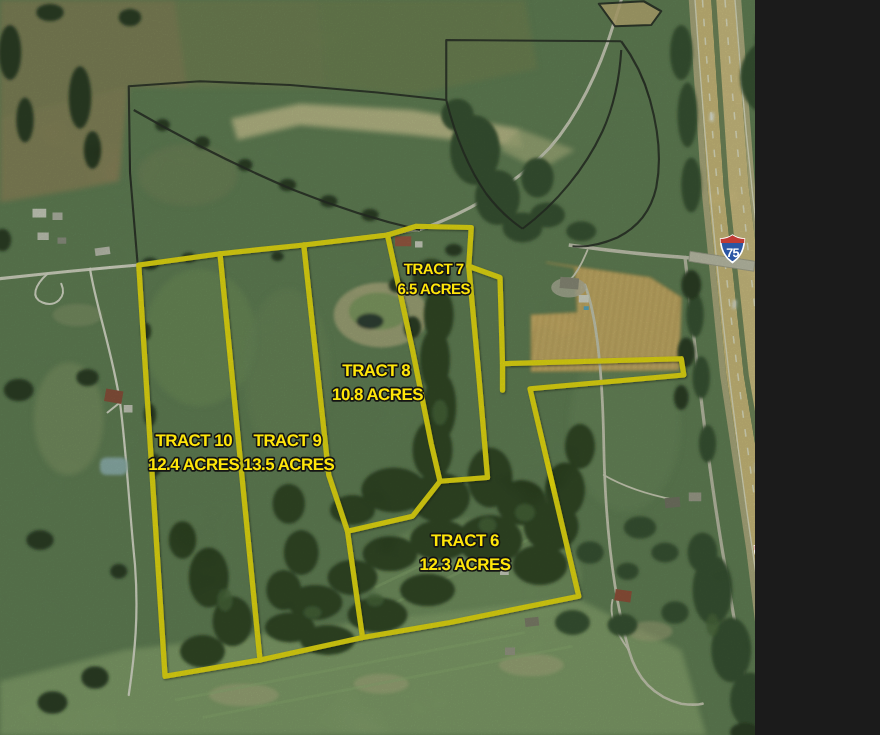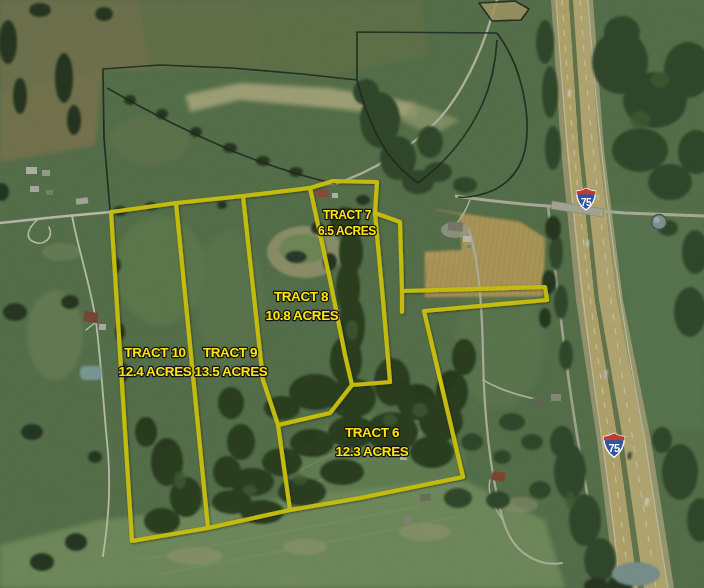--- a/index.html
+++ b/index.html
@@ -1,16 +1,16 @@
 <!DOCTYPE html>
 <html><head>
 <meta charset="utf-8">
 <style>
   html,body{margin:0;padding:0;background:#1b1b1b;}
-  .stage{width:704px;height:588px;position:relative;overflow:hidden;background:#5c7850;}
+  .stage{width:604px;height:588px;position:relative;overflow:hidden;background:#5c7850;}
   .stage svg{display:block;}
   text{font-family:"Liberation Sans",sans-serif;}
   .tract-label{font-weight:700;font-size:13.5px;letter-spacing:-0.4px;
     paint-order:stroke;stroke:#141414;stroke-width:2.6px;stroke-linejoin:round;
     text-anchor:middle;}
   .shield-num{font-weight:700;font-size:10px;fill:#ffffff;text-anchor:middle;
     letter-spacing:-0.5px;}
 </style>
 </head>
 <body>

